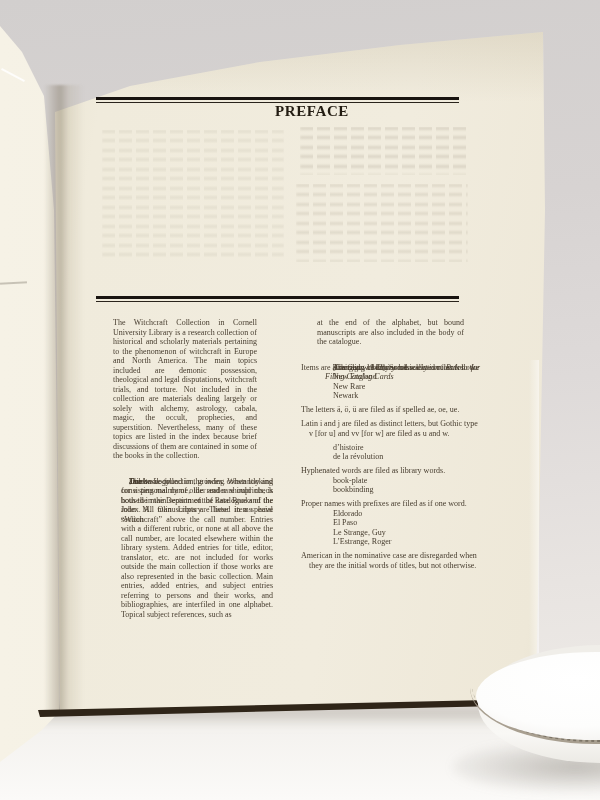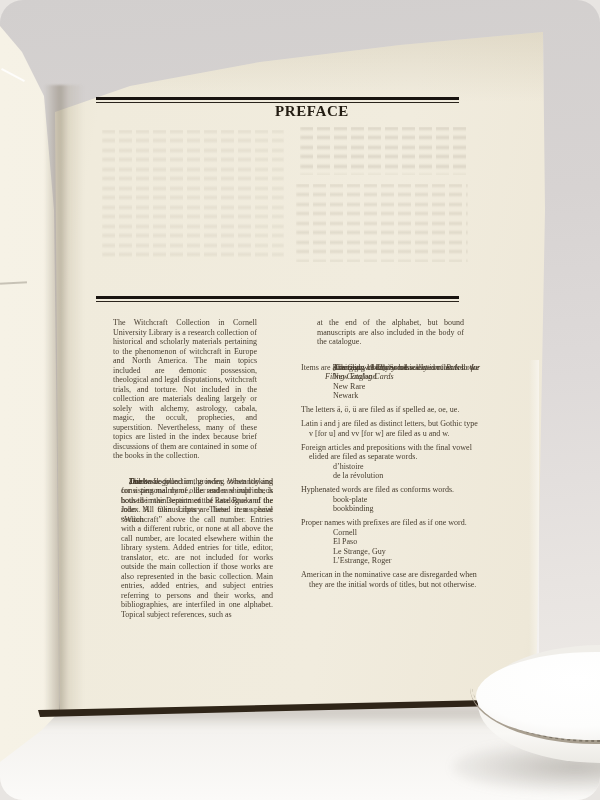--- a/index.html
+++ b/index.html
@@ -1,18 +1,18 @@
 <!DOCTYPE html>
 <html><head>
 <meta charset="utf-8">
 <title>Preface</title>
 <style>
   html,body{margin:0;padding:0;background:#e8e5e2;}
   .scene{position:relative;width:600px;height:800px;overflow:hidden;margin:0 auto;
-         font-family:"Liberation Serif","DejaVu Serif",serif;border-radius:23px;}
+         font-family:"Liberation Serif","DejaVu Serif",serif;}
   .scene *{position:absolute;box-sizing:border-box;}
 
   
   .wall{inset:0;background:linear-gradient(175deg,#d2cfce 0%,#d7d3d2 28%,#dedad9 50%,#e8e4e1 74%,#f1eeea 100%);}
   .floor{left:0;top:700px;width:600px;height:100px;
          background:linear-gradient(180deg,#edeae6 0%,#f4f2ef 30%,#fbfaf8 100%);}
   .wall-floor-line{left:540px;top:698px;width:60px;height:3px;background:rgba(120,112,100,.18);filter:blur(1.5px);}
 
   
   .book-shadow{left:18px;top:707px;width:545px;height:20px;
@@ -144,34 +144,33 @@
 
       <div class="ritem">
         <div class="rtext">The letters ä, ö, ü are filed as if spelled ae, oe, ue.</div>
       </div>
 
       <div class="ritem">
         <div class="rtext">Latin i and j are filed as distinct letters, but Gothic type v [for u] and vv [for w] are filed as u and w.</div>
       </div>
 
       <div class="ritem">
-        <div class="rtext">Foreign articles and prepositions with the final vowel elided are filed as separate words.</div>
         <div class="rex">d’histoire</div>
         <div class="rex">de la révolution</div>
       </div>
 
       <div class="ritem">
-        <div class="rtext">Hyphenated words are filed as conforms words.</div>
+        <div class="rtext">Hyphenated words are filed as library words.</div>
         <div class="rex">book-plate</div>
         <div class="rex">bookbinding</div>
       </div>
 
       <div class="ritem">
         <div class="rtext">Proper names with prefixes are filed as if one word.</div>
-        <div class="rex">Cornell</div>
+        <div class="rex">Eldorado</div>
         <div class="rex">El Paso</div>
         <div class="rex">Le Strange, Guy</div>
         <div class="rex">L’Estrange, Roger</div>
       </div>
 
       <div class="ritem">
         <div class="rtext">American in the nominative case are disregarded when they are the initial words of titles, but not otherwise.</div>
       </div>
     </div>
   </div>

